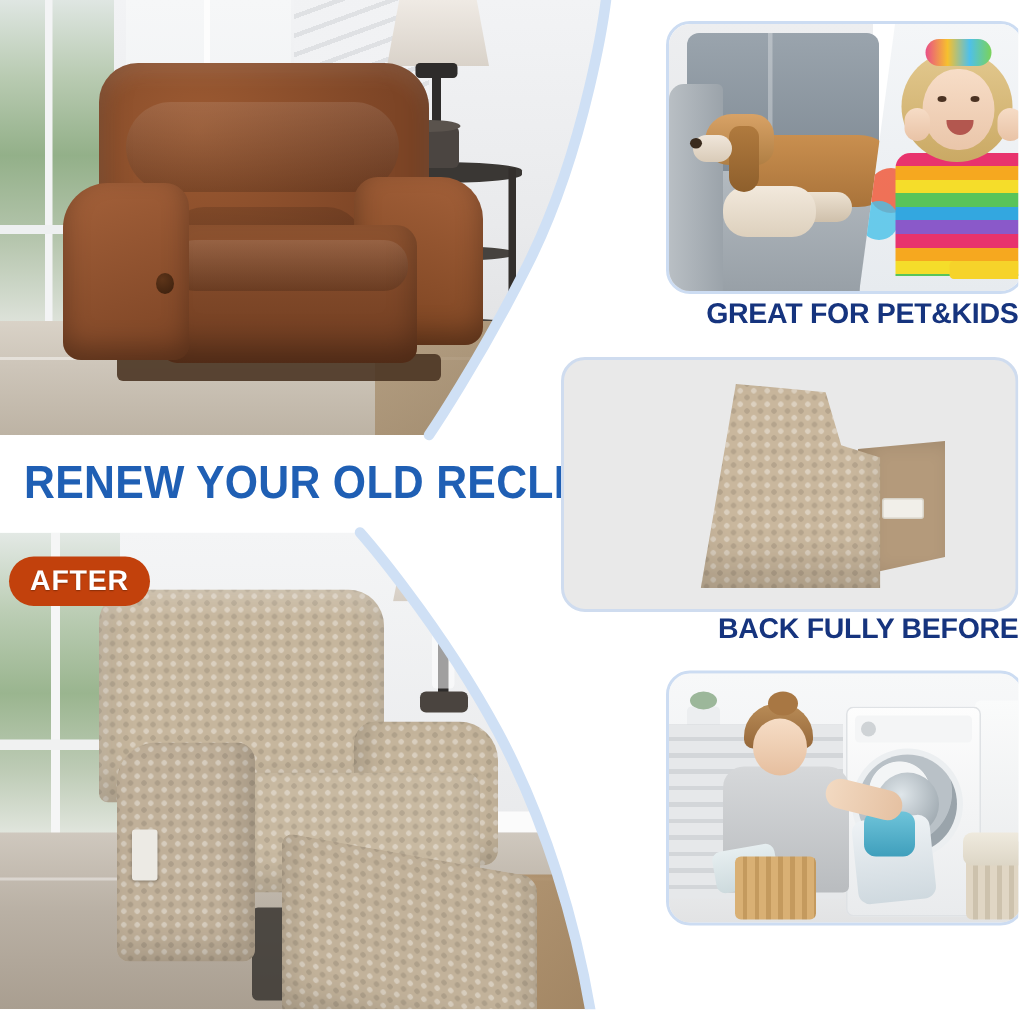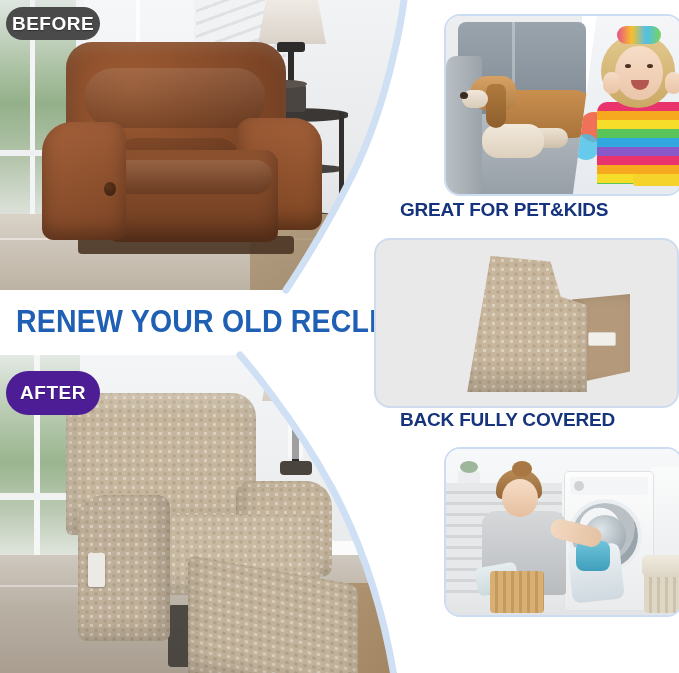--- a/index.html
+++ b/index.html
@@ -128,25 +128,25 @@
     box-shadow:inset 0 -12px 22px rgba(0,0,0,.18);}
   .ra-shadowgap{position:absolute;left:168px;top:250px;width:74px;height:62px;background:#3a3631;opacity:.85;border-radius:4px;}
   .ra-tag{position:absolute;left:88px;top:198px;width:17px;height:34px;background:#eceae4;border-radius:2px;
     box-shadow:0 1px 2px rgba(0,0,0,.25);}
 
   
   .badge{position:absolute;display:flex;align-items:center;justify-content:center;
     font-weight:700;color:#ffffff;border-radius:999px;letter-spacing:.5px;}
   #badge-before{left:6px;top:7px;width:94px;height:33px;background:#4a4a4a;font-size:19px;
     text-shadow:0 1px 1px rgba(0,0,0,.35);}
-  #badge-after{left:6px;top:371px;width:94px;height:44px;background:#4c1d95;font-size:19px;
+  #badge-after{left:6px;top:371px;width:94px;height:33px;background:#c2410c;font-size:19px;
     text-shadow:0 1px 1px rgba(0,0,0,.3);}
 
   
-  .cap{position:absolute;width:279px;text-align:left;color:#16347e;
+  .cap{position:absolute;width:279px;text-align:right;color:#16347e;
     font-weight:700;font-size:19px;letter-spacing:-.2px;}
   #cap-pet{left:400px;top:199px;}
   #cap-back{left:400px;top:409px;}
   #cap-wash{left:400px;top:620px;}
 
   
   #pet-panel{left:444px;top:14px;width:235px;height:178px;border-radius:16px;
     border:2px solid #ccdcf2;background:#fff;}
   .pet-left{position:absolute;left:0;top:0;width:58%;height:100%;
     background:linear-gradient(180deg,#edeef0 0%,#e2e4e7 100%);}
@@ -272,21 +272,20 @@
     <div class="rec-b rb-back"></div>
     <div class="rec-b rb-arm-r"></div>
     <div class="rec-b rb-seat"></div>
     <div class="rec-b rb-arm-l"></div>
     <div class="rb-knob"></div>
   </div>
   <svg id="before-stroke" viewBox="0 0 440 300">
     <path d="M404,4 C404,4 392,100 352,180 C320,244 286,294 286,294" fill="none" stroke="#cfe0f5" stroke-width="7" stroke-linecap="round"></path>
   </svg>
 
-  <div class="badge" id="badge-before">BEFORE</div>
 
   <div id="headline">RENEW YOUR OLD RECLINER</div>
 
   <div class="photo" id="after-photo">
     <div class="room-after"></div>
     <div class="win-left-a"></div>
     <div class="wall-after"></div>
     <div class="base-molding"></div>
     <div class="lampshade-a"></div>
     <div class="lamppole-a"></div>
@@ -336,21 +335,21 @@
       <div class="toy-c"></div>
     </div>
   </div>
   <div class="cap" id="cap-pet">GREAT FOR PET&amp;KIDS</div>
 
   <div class="photo" id="back-panel">
     <div class="bc-arm"></div>
     <div class="bc-body tex"></div>
     <div class="bc-tag"></div>
   </div>
-  <div class="cap" id="cap-back">BACK FULLY COVERED</div>
+  <div class="cap" id="cap-back">BACK FULLY BEFORE</div>
 
   <div class="photo" id="wash-panel">
     <div class="laundry-wall"></div>
     <div class="plant"></div>
     <div class="blinds"></div>
     <div class="dryer"></div>
     <div class="washer"></div>
     <div class="washer-panel"></div>
     <div class="washer-dial"></div>
     <div class="washer-door"></div>

